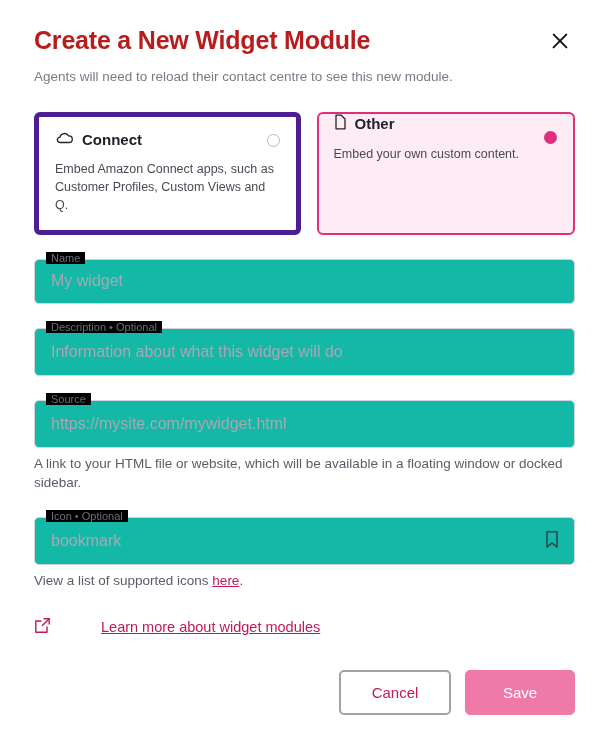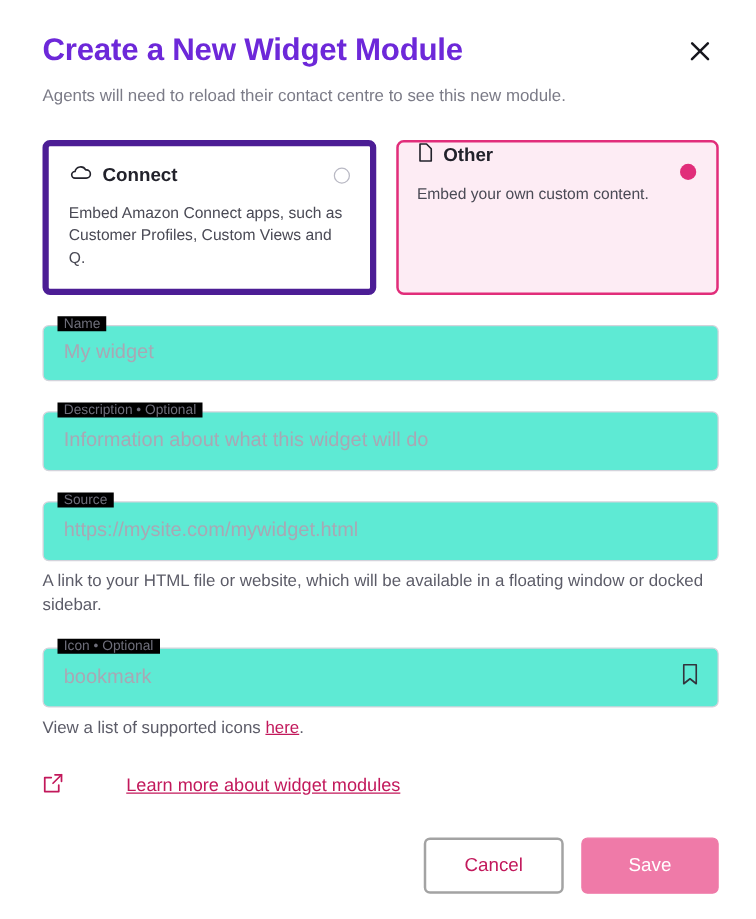--- a/index.html
+++ b/index.html
@@ -21,21 +21,21 @@
   }
   .header-row {
     display: flex;
     align-items: flex-start;
     justify-content: space-between;
   }
   .title {
     font-size: 25px;
     font-weight: bold;
     letter-spacing: -0.2px;
-    color: #6d28d9;
+    color: #b91c1c;
     margin: 0;
     line-height: 1.15;
   }
   .close-btn {
     width: 34px;
     height: 34px;
     border: none;
     background: transparent;
     cursor: pointer;
     position: relative;
@@ -123,21 +123,21 @@
     margin-top: 24px;
   }
   .field-box {
     border: 1px solid #d3d3db;
     border-radius: 5px;
     height: 45px;
     width: 100%;
     display: flex;
     align-items: center;
     padding: 0 14px;
-    background: #5eead4;
+    background: #14b8a6;
   }
   .field-box.tall { height: 48px; }
   .field-label {
     position: absolute;
     top: -7px;
     left: 12px;
     background: #000000;
     padding: 0 5px;
     font-size: 11px;
     color: #6e6e7a;

